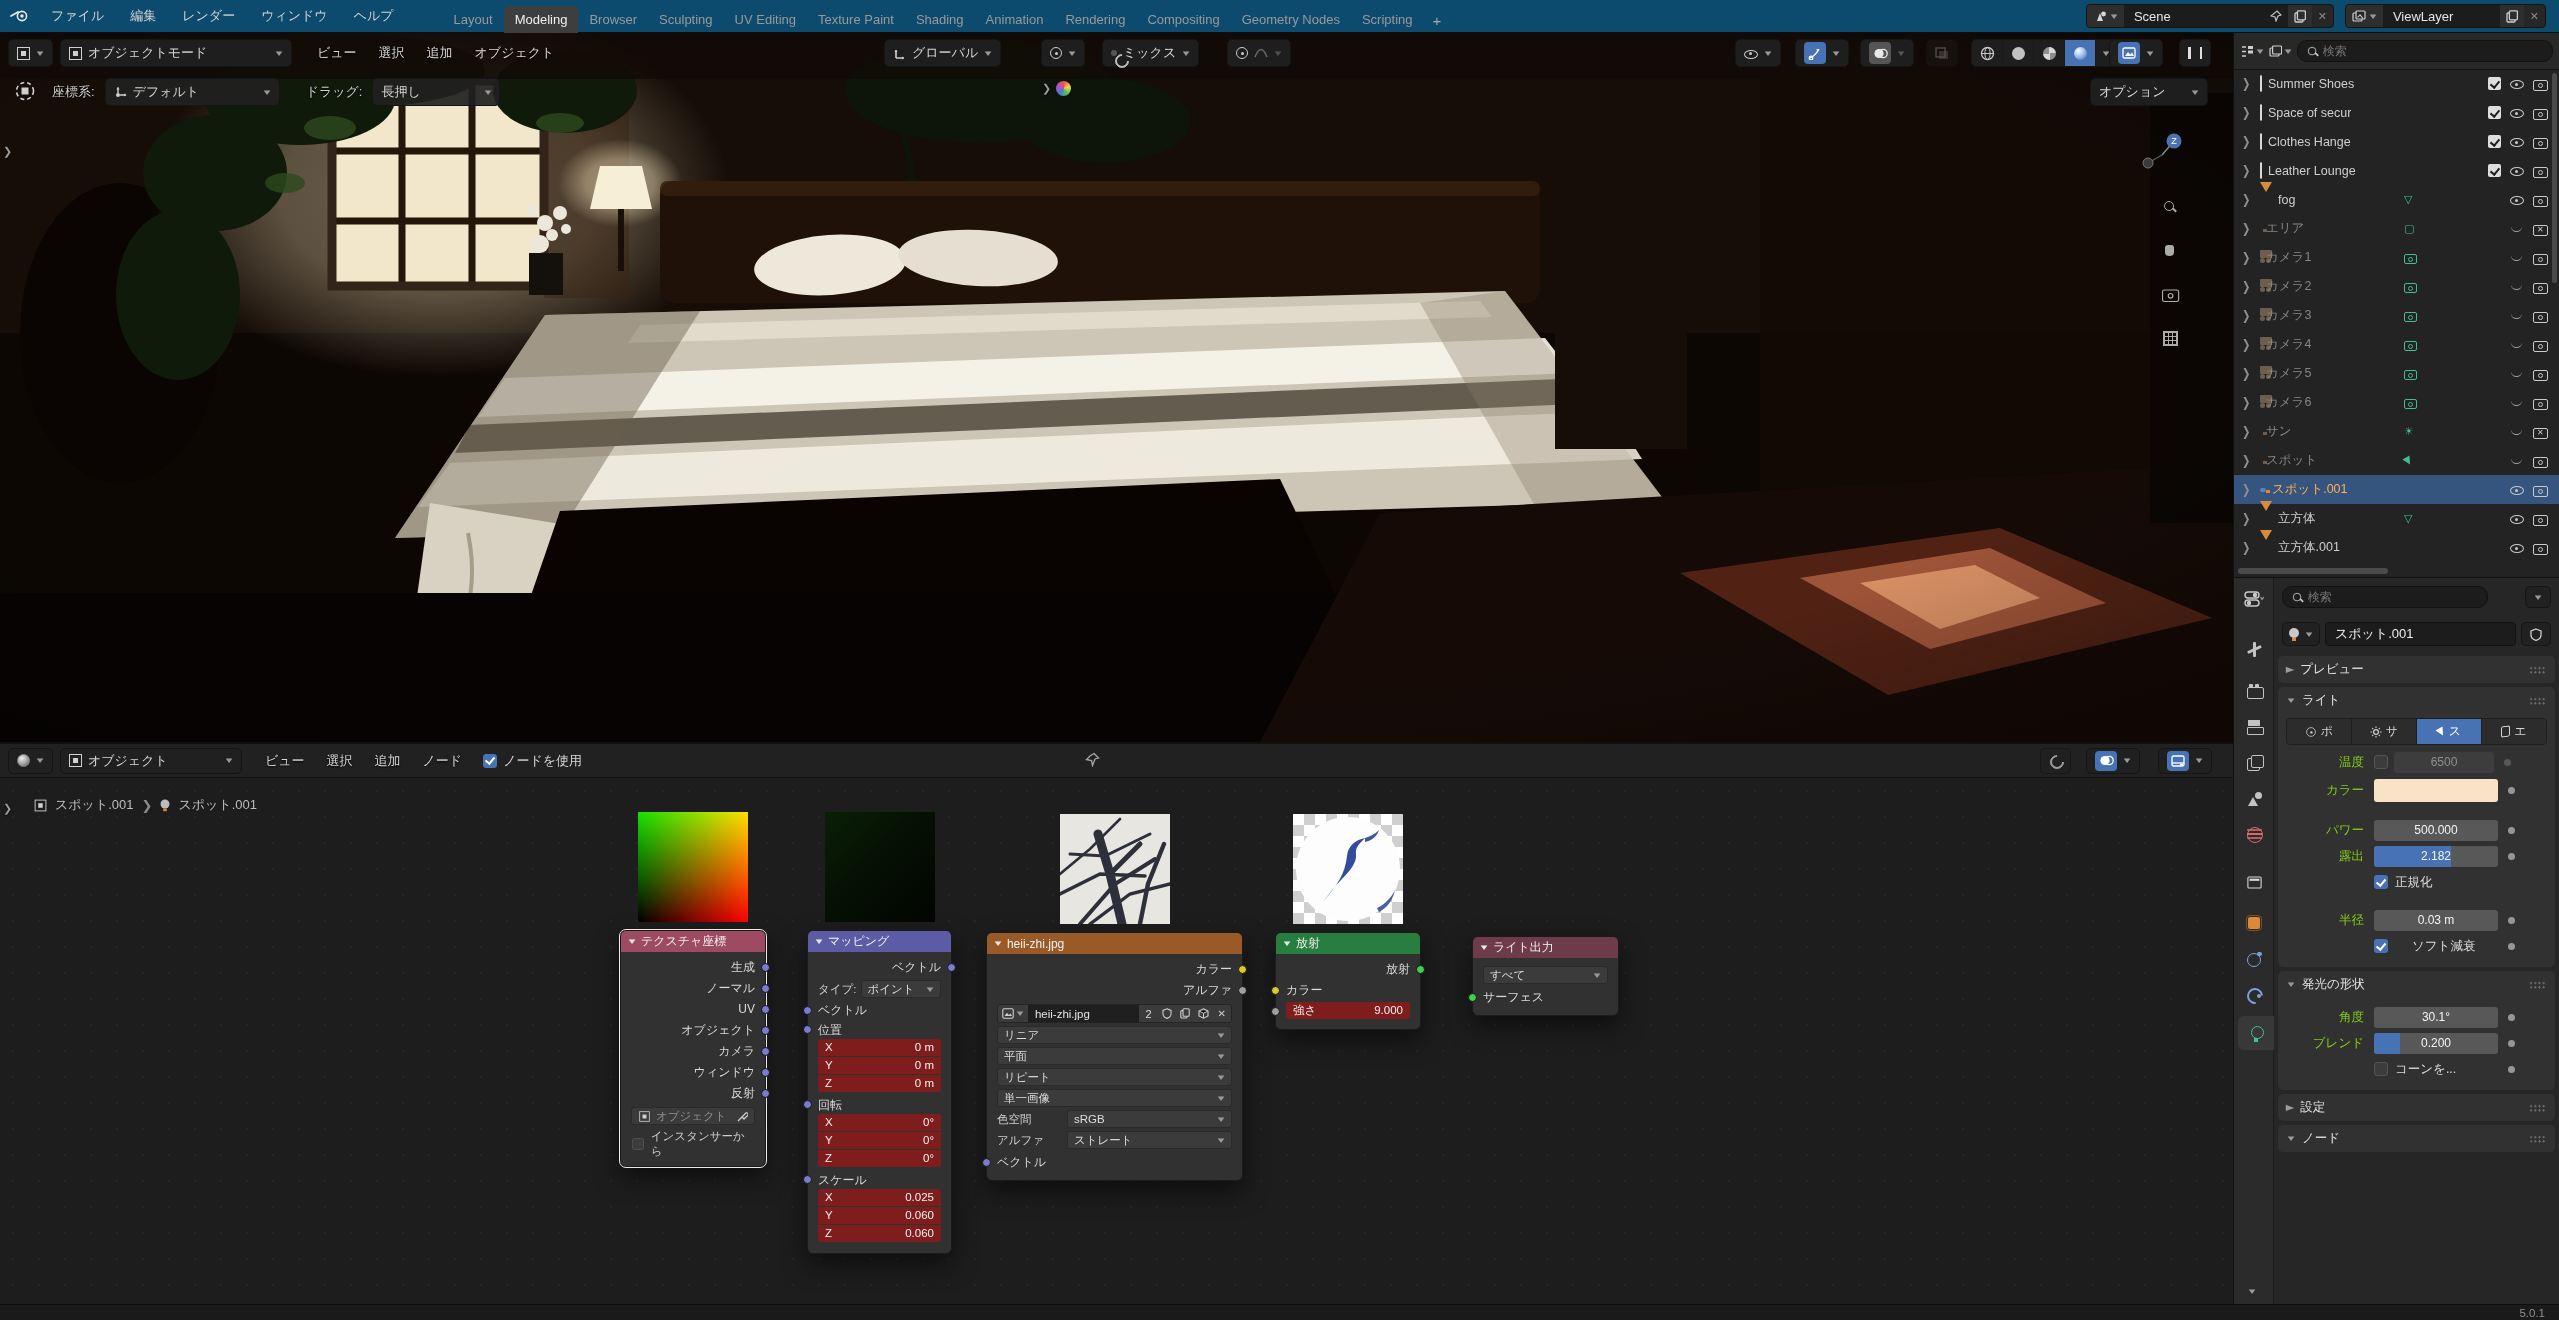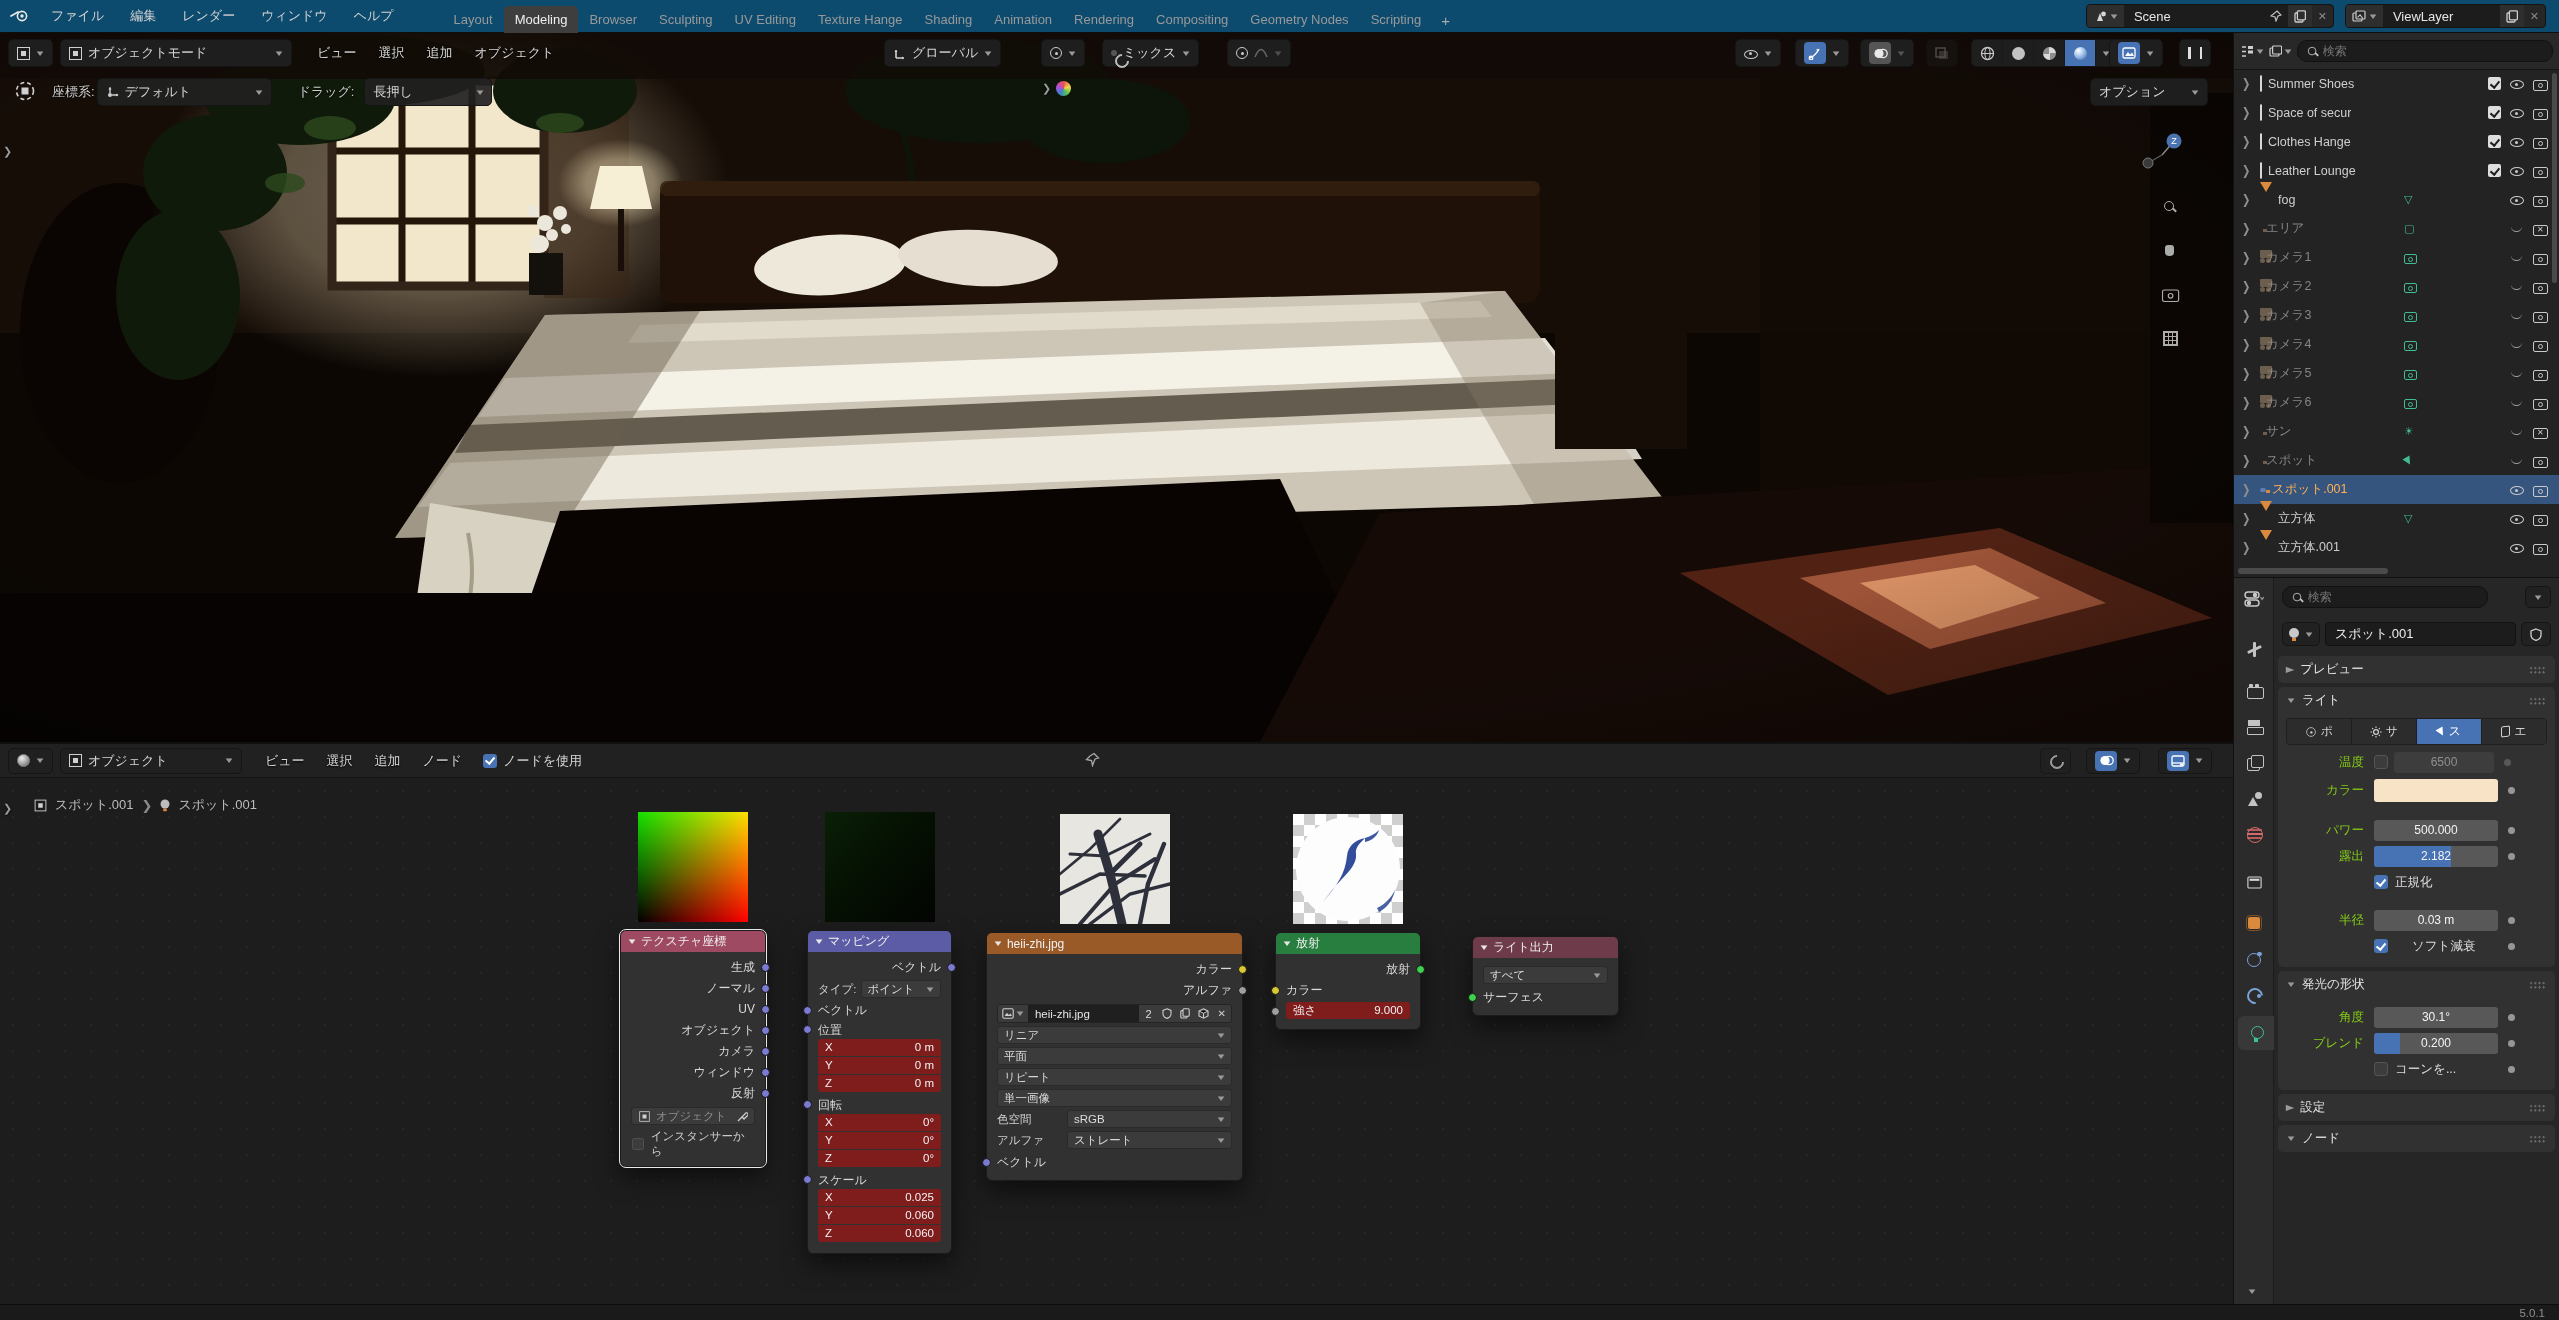--- a/index.html
+++ b/index.html
@@ -170,21 +170,21 @@
   <span class="menu">編集</span>
   <span class="menu">レンダー</span>
   <span class="menu">ウィンドウ</span>
   <span class="menu">ヘルプ</span>
   <div class="tabs">
     <span class="tab">Layout</span>
     <span class="tab on">Modeling</span>
     <span class="tab">Browser</span>
     <span class="tab">Sculpting</span>
     <span class="tab">UV Editing</span>
-    <span class="tab">Texture Hange</span>
+    <span class="tab">Texture Paint</span>
     <span class="tab">Shading</span>
     <span class="tab">Animation</span>
     <span class="tab">Rendering</span>
     <span class="tab">Compositing</span>
     <span class="tab">Geometry Nodes</span>
     <span class="tab">Scripting</span>
     <span class="tab add">+</span>
   </div>
   <div class="idb" style="position:absolute;left:2086px;width:248px">
     <span class="seg">
@@ -412,21 +412,21 @@
   </div>
 
   <div class="vpt">
     <span style="margin-left:14px">
       <svg width="22" height="22" viewBox="0 0 22 22">
           <circle cx="11" cy="11" r="8.5" fill="none" stroke="#d0d0d0" stroke-width="1.6" stroke-dasharray="4 3"></circle>
           <rect x="7.5" y="7.5" width="7" height="7" fill="#d0d0d0"></rect>
         </svg>
     </span>
     <span class="lblsh" style="margin-left:16px">座標系:</span>
-    <div class="pill" style="margin-left:2px;width:175px">
+    <div class="pill" style="margin-left:10px;width:175px">
       <svg width="13" height="13" viewBox="0 0 13 13">
           <circle cx="4" cy="9" r="2" fill="#d0d0d0"></circle>
           <path d="M4 7 V1.5 M6 9 H12" stroke="#d0d0d0" stroke-width="1.4"></path>
           <path d="M4 1 l-1.6 2.4 h3.2 Z M12.5 9 l-2.4 -1.6 v3.2 Z" fill="#d0d0d0"></path>
         </svg>
       <span>デフォルト</span>
       <span class="chev" style="margin-left:auto">▼</span>
     </div>
     <span class="lblsh" style="margin-left:26px">ドラッグ:</span>
     <div class="pill" style="margin-left:10px;width:128px">

